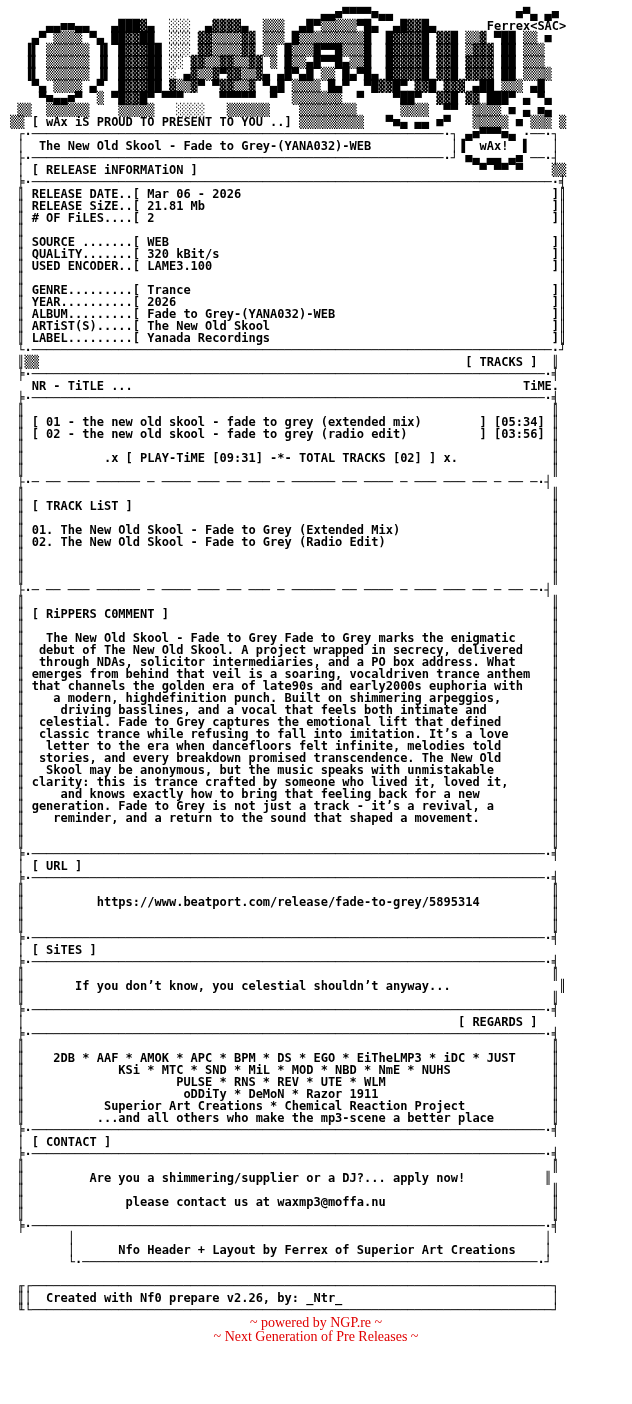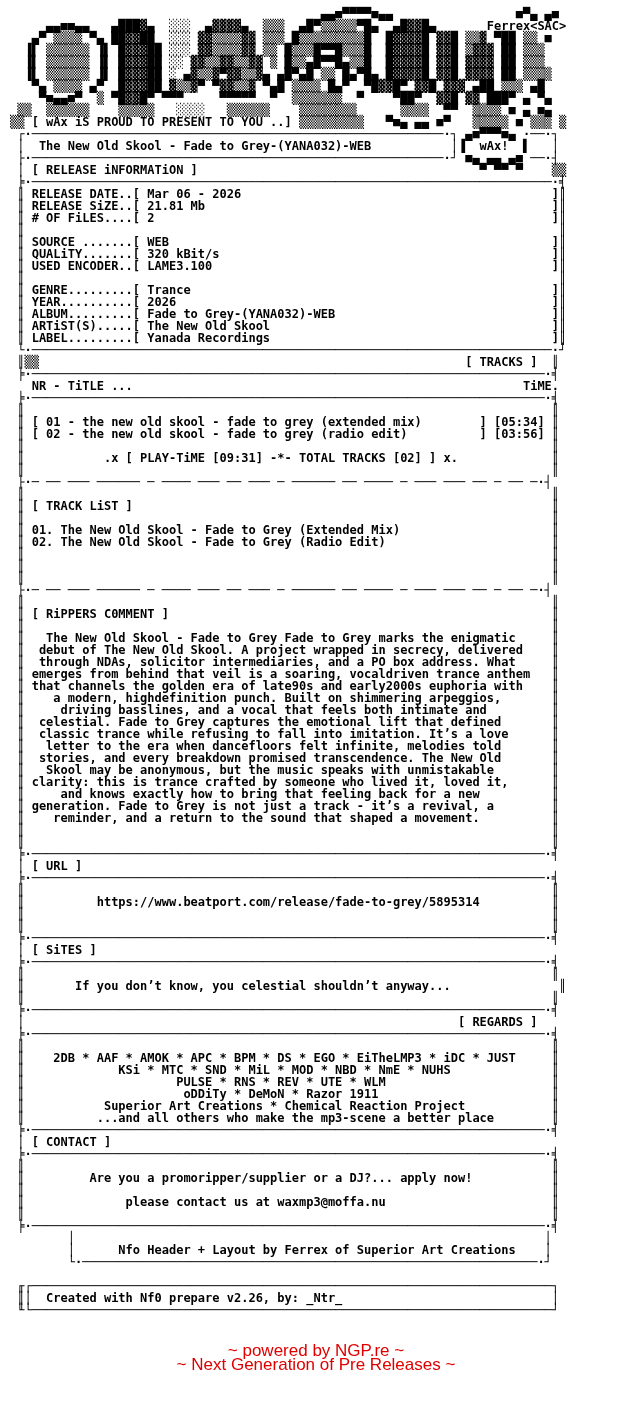--- a/index.html
+++ b/index.html
@@ -10,27 +10,26 @@
     font-family:"DejaVu Sans Mono",monospace;
     font-weight:bold;
     font-size:12px;
     line-height:12px;
     letter-spacing:0;
     white-space:pre;
     color:#000000;
   }
   pre.art{line-height:12px;}
   pre.footer{
-    font-family:Liberation Sans, sans-serif;
+    font-family:Liberation Serif, serif;
     font-weight:normal;
-    font-size:17px;
+    font-size:14px;
     line-height:14px;
     text-align:center;
     width:612px;
-    margin-top:28px;
     white-space:pre;
   }
 </style>
 </head>
 <body>
 
 <div id="doc">
   <pre class="nfo art">                                           ▄▄■▀▀▀▀■▄▄                 ■▀▄ ▄■
      ▄▄■■▄▄   ▄███▓▄  ░░░  ▄▓▓▓▓▄  ▒▒▒  ▄█▀▒▒▒▒▒▀█▄  ▄█▓▓█▄       Ferrex&lt;SAC&gt;
    ▄▀ ▒▒▒▒ ▀▄ ██▓▓██  ░░░ ▓▓▒▒▒▒▓▓ ▒▒▒ █▒▒▒▒▒▒▒▒▒█  █▓▓▓▓█ ▓▓█ ▒▒▓ ▀██ ▒▒ ■
@@ -130,21 +129,21 @@
  ║             KSi * MTC * SND * MiL * MOD * NBD * NmE * NUHS              ║
  ║                     PULSE * RNS * REV * UTE * WLM                       ║
  ║                      oDDiTy * DeMoN * Razor 1911                        ║
  ║           Superior Art Creations * Chemical Reaction Project            ║
  ║          ...and all others who make the mp3-scene a better place        ║
  ╞·───────────────────────────────────────────────────────────────────────·╡</pre>
 
   <pre class="nfo"> │ [ CONTACT ]
  ╞·───────────────────────────────────────────────────────────────────────·╡
  ║                                                                         ║
- ║         Are you a promoripper/supplier or a DJ?... apply now!           ║
+ ║         Are you a shimmering/supplier or a DJ?... apply now!           ║
  ║                                                                         ║
  ║              please contact us at waxmp3@moffa.nu                       ║
  ║                                                                         ║
  ╞·───────────────────────────────────────────────────────────────────────·╡</pre>
 
   <pre class="nfo">        │                                                                 │
         │      Nfo Header + Layout by Ferrex of Superior Art Creations    │
         └·───────────────────────────────────────────────────────────────·┘
 
 </pre>

